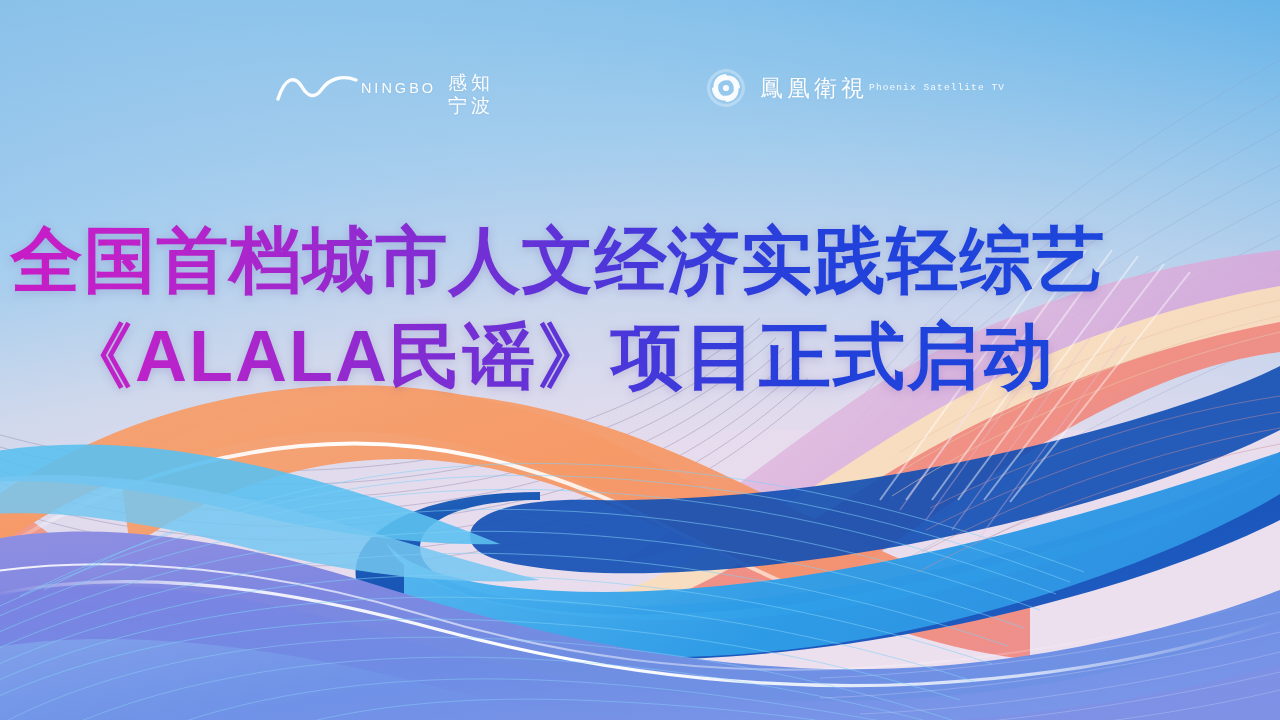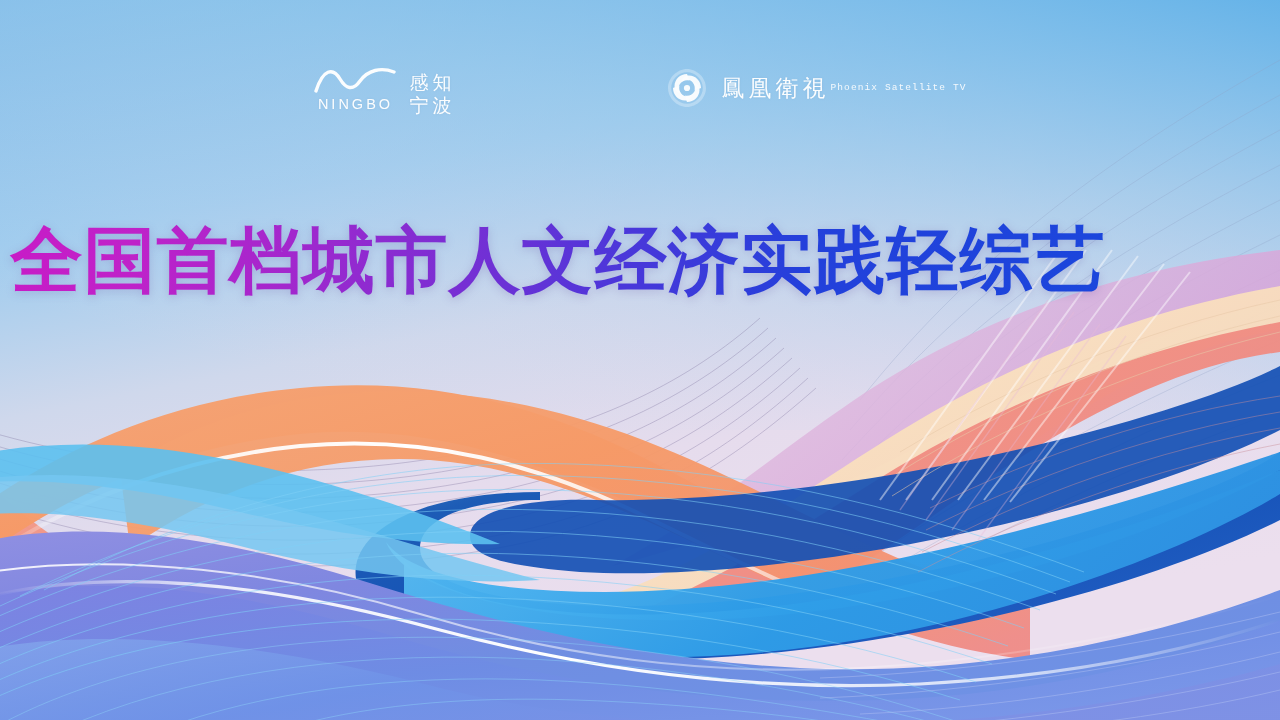--- a/index.html
+++ b/index.html
@@ -38,21 +38,21 @@
     pointer-events: auto;
   }
   .logo {
     display: flex;
     align-items: center;
     gap: 12px;
     opacity: .97;
   }
   .ningbo-mark {
     display: flex;
-    flex-direction: column;
+    flex-direction: row;
     align-items: center;
     gap: 2px;
   }
   .ningbo-wave { display:block; }
   .ningbo-word {
     color: #ffffff;
     font-size: 14.5px;
     letter-spacing: 3.0px;
     font-weight: 400;
     line-height: 1;
@@ -409,15 +409,16 @@
       <div class="phx-text">
         <span class="phx-cn">鳳凰衛視</span>
         <span class="phx-en">Phoenix Satellite TV</span>
       </div>
     </div>
 
   </div>
 
   <div class="headline">
     <div class="hl-line l1">全国首档城市人文经济实践轻综艺</div>
+    <div class="hl-line l2">《ALALA民谣》项目正式启动</div>
   </div>
 
 </div>
 
 </body></html>

